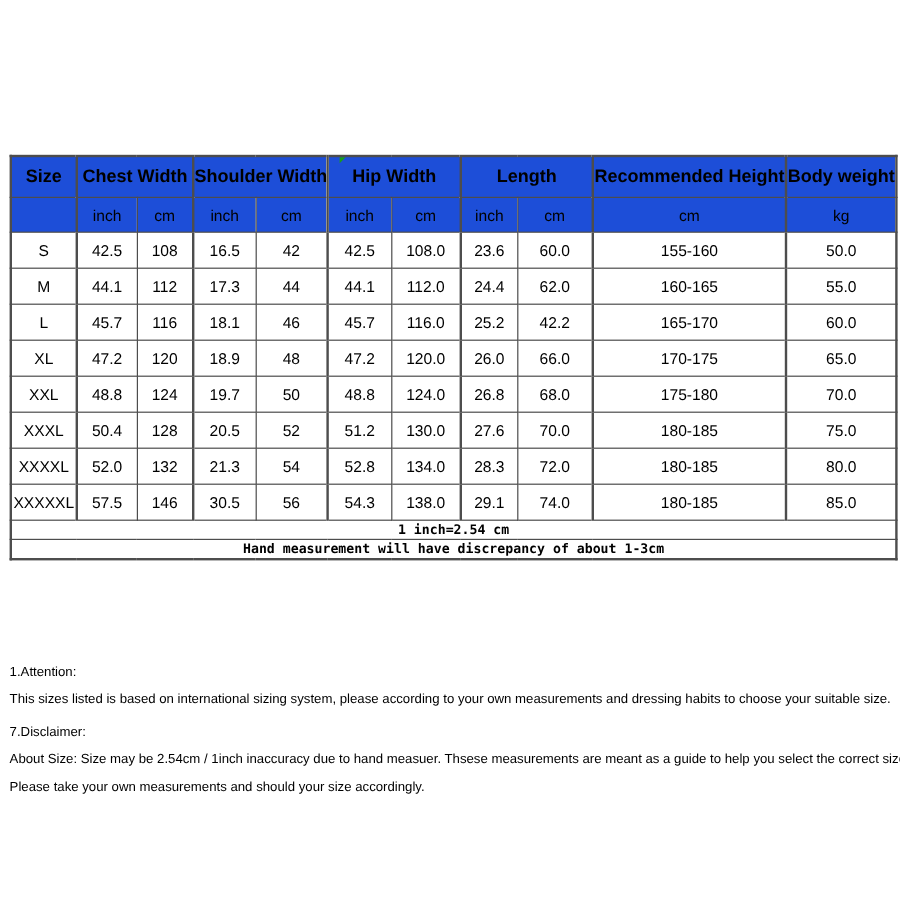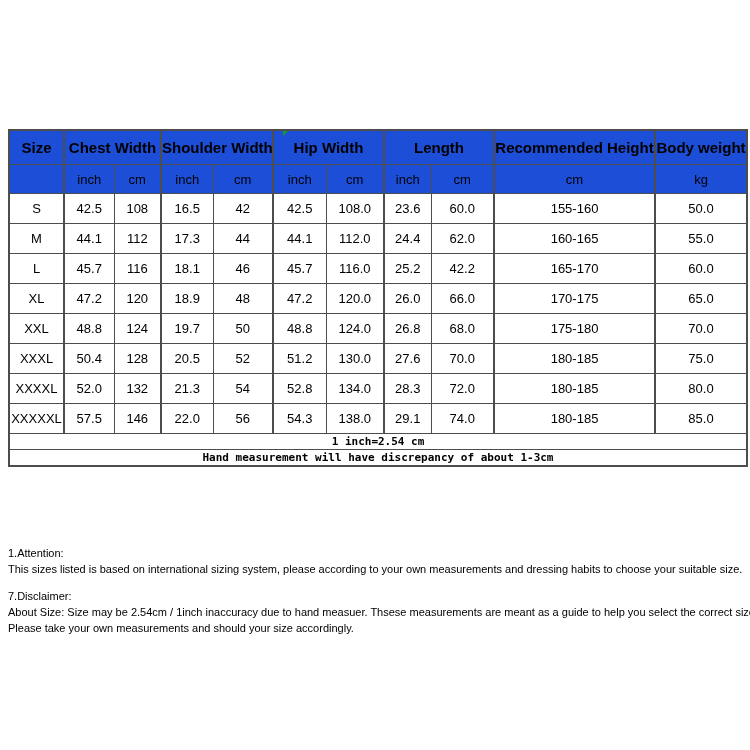--- a/index.html
+++ b/index.html
@@ -27,21 +27,21 @@
   }
   .green-marker {
     position:absolute; left:283px; top:131px; width:0; height:0;
     border-left:5px solid #1a9c1a; border-bottom:5px solid transparent;
   }
   .notes {
     position:absolute; left:8px; top:545px; width:740px;
     font-size:11px; line-height:16px;
   }
   .notes .sec { margin:0 0 11px 0; }
-  .notes div { white-space:nowrap; }
+  .notes div { white-space:nowrap;margin-top:7px; }
 </style>
 </head>
 <body>
 
 <table class="size-table" id="size-table">
   <colgroup>
     <col style="width:55px">
       <col style="width:50px">
       <col style="width:47px">
     <col style="width:52px">
@@ -166,21 +166,21 @@
         <td>134.0</td>
         <td class="gl">28.3</td>
         <td>72.0</td>
         <td class="gl">180-185</td>
         <td class="gl">80.0</td>
       </tr>
       <tr>
         <td>XXXXXL</td>
         <td class="gl">57.5</td>
         <td>146</td>
-        <td class="gl">22.0</td>
+        <td class="gl">30.5</td>
         <td>56</td>
         <td class="gl">54.3</td>
         <td>138.0</td>
         <td class="gl">29.1</td>
         <td>74.0</td>
         <td class="gl">180-185</td>
         <td class="gl">85.0</td>
       </tr>
     </tbody>
     <tfoot>

